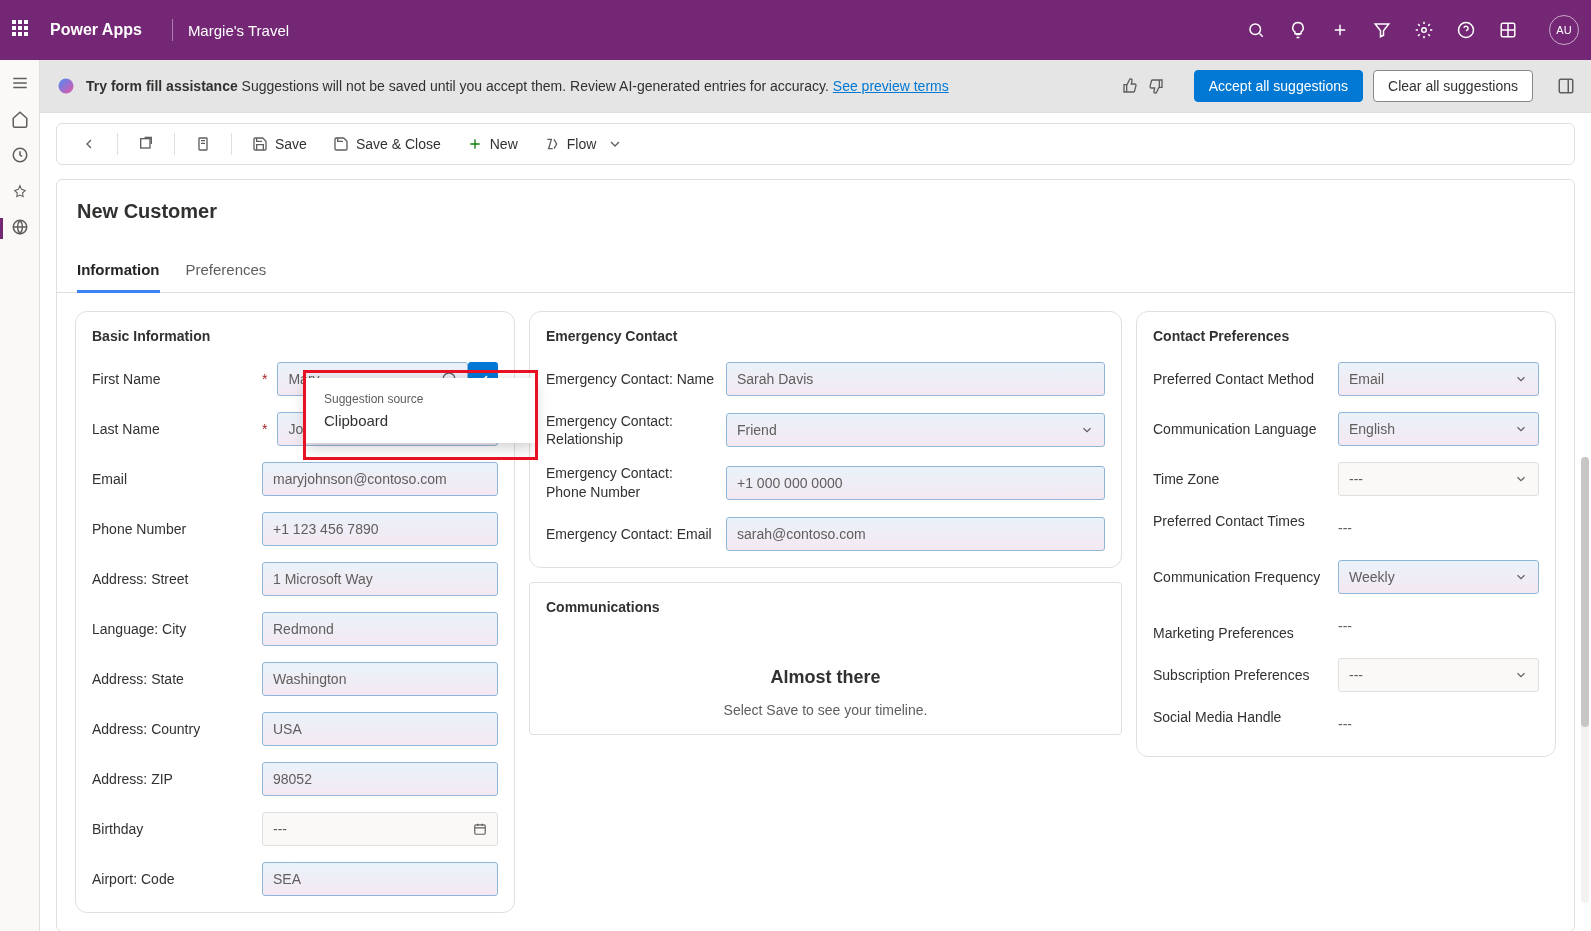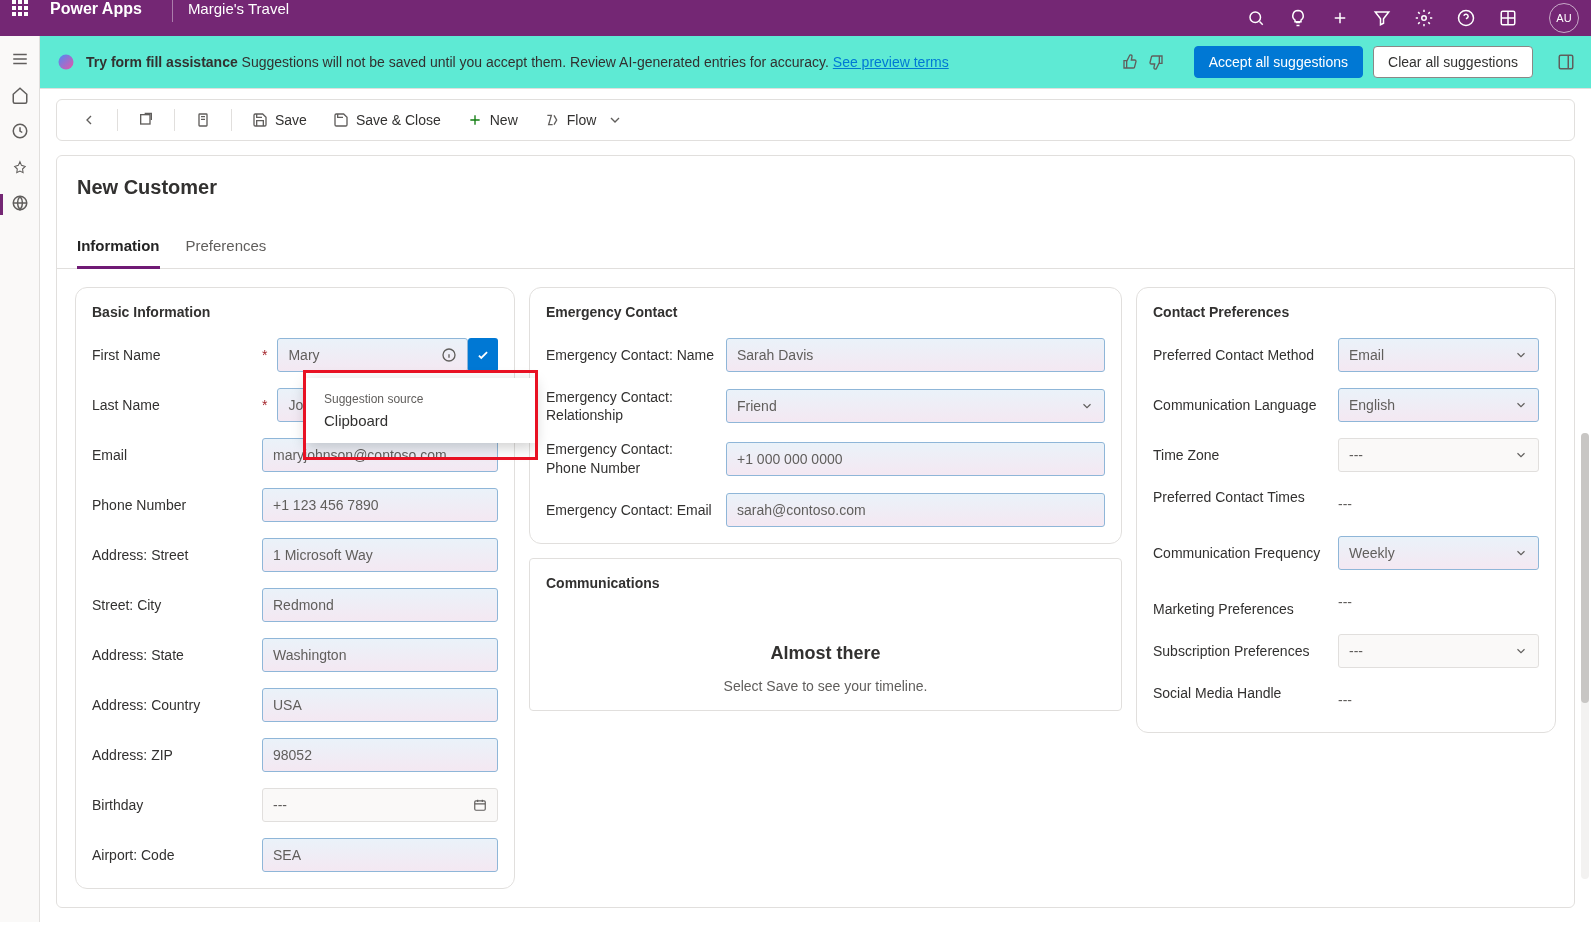--- a/index.html
+++ b/index.html
@@ -1,55 +1,55 @@
 <!DOCTYPE html>
 <html><head>
 <meta charset="utf-8">
 <style>
 * { box-sizing: border-box; margin: 0; padding: 0; }
 body { font-family: "Segoe UI", Arial, sans-serif; font-size: 14px; color: #323130; background: #fff; overflow: hidden; }
 
-.top-bar { background: #742774; height: 36px; display: flex; color: #fff; padding: 0 12px; }
+.top-bar { background: #742774; height: 60px; display: flex; align-items: center; color: #fff; padding: 0 12px; }
 .waffle { width: 20px; height: 20px; margin-right: 18px; display: grid; grid-template-columns: repeat(3,4px); grid-template-rows: repeat(3,4px); gap: 2px; }
 .waffle span { background: #fff; }
 .brand { font-size: 16px; font-weight: 600; margin-right: 15px; }
 .divider { width: 1px; height: 22px; background: rgba(255,255,255,.4); margin: 0 15px; }
 .env { font-size: 15px; }
 .spacer { flex: 1; }
 .top-icons { display: flex; gap: 24px; align-items: center; }
 .top-icons svg { width: 18px; height: 18px; }
 .avatar { width: 30px; height: 30px; border: 1px solid rgba(255,255,255,.6); border-radius: 50%; display: flex; align-items: center; justify-content: center; font-size: 11px; margin-left: 8px; }
 
 .app-body { display: flex; height: calc(100vh - 45px); }
 .left-rail { width: 40px; background: #faf9f8; border-right: 1px solid #e1dfdd; display: flex; flex-direction: column; align-items: center; padding-top: 14px; gap: 18px; }
 .left-rail svg { width: 18px; height: 18px; color: #605e5c; }
 .rail-active { border-left: 3px solid #742774; padding-left: 8px; margin-left: -11px; }
 
 .main { flex: 1; display: flex; flex-direction: column; overflow: hidden; }
-.info-bar { display: flex; align-items: center; padding: 10px 16px; border-bottom: 1px solid #e1dfdd; gap: 10px; background: #5eead4; }
+.info-bar { display: flex; align-items: center; padding: 10px 16px; border-bottom: 1px solid #e1dfdd; gap: 10px; background: #e5e5e5; }
 .copilot-icon { width: 20px; height: 20px; }
 .info-bar .msg { flex: 1; font-size: 14px; }
 .info-bar .msg b { font-weight: 600; }
 .info-bar a { color: #0078d4; text-decoration: underline; }
 .feedback-icons { display: flex; gap: 10px; margin: 0 20px; color: #605e5c; }
 .btn-primary { background: #0078d4; border: 1px solid #0078d4; color: #fff; padding: 7px 14px; border-radius: 4px; font-size: 14px; cursor: pointer; }
 .btn-secondary { background: #fff; border: 1px solid #8a8886; color: #323130; padding: 7px 14px; border-radius: 4px; font-size: 14px; cursor: pointer; }
 .copilot-side { margin-left: 14px; color: #605e5c; }
 
 .cmd-bar { display: flex; align-items: center; padding: 6px 14px; border: 1px solid #e1dfdd; border-radius: 6px; margin: 10px 16px 0 16px; gap: 6px; }
 .cmd-item { display: flex; align-items: center; gap: 7px; padding: 6px 10px; cursor: pointer; font-size: 14px; color: #323130; }
 .cmd-item svg { width: 16px; height: 16px; }
 .cmd-sep { width: 1px; height: 22px; background: #e1dfdd; margin: 0 4px; }
 
 .content { flex: 1; overflow-y: auto; padding: 0 16px 20px 16px; }
 .form-card { border: 1px solid #e1dfdd; border-radius: 6px; margin-top: 14px; padding: 20px 0 0 0; }
 .page-title { font-size: 20px; font-weight: 600; padding: 0 20px 30px 20px; }
 .tabs { display: flex; gap: 26px; padding: 0 20px; border-bottom: 1px solid #e1dfdd; }
 .tab { padding: 8px 0 12px 0; font-size: 15px; color: #605e5c; cursor: pointer; }
-.tab.active { color: #242424; font-weight: 600; border-bottom: 3px solid #701a75; margin-bottom: -1px; }
+.tab.active { color: #242424; font-weight: 600; border-bottom: 3px solid #3b82f6; margin-bottom: -1px; }
 
 .sections { display: flex; gap: 14px; padding: 18px; align-items: flex-start; }
 .section { border: 1px solid #e1dfdd; border-radius: 12px; padding: 16px; flex: 1; min-width: 0; }
 .section-title { font-weight: 600; margin-bottom: 18px; font-size: 14px; }
 .field-row { display: flex; align-items: center; margin-bottom: 16px; gap: 10px; }
 .field-label { width: 160px; font-size: 14px; color: #323130; display: flex; align-items: flex-start; gap: 4px; line-height: 1.3; }
 .req { color: #a4262c; }
 .field-input { flex: 1; position: relative; }
 .inp { width: 100%; height: 34px; border: 1px solid #8fb6d8; background: linear-gradient(180deg,#eaf2f9,#f4e8f2); border-radius: 3px; padding: 0 10px; font-size: 14px; color: #605e5c; display: flex; align-items: center; }
 .inp.plain { background: #faf9f8; border-color: #e1dfdd; color: #605e5c; }
@@ -298,21 +298,21 @@
                   <span>Address: Street</span>
                 </div>
               <div class="field-input">
                   <div class="inp">
                     <span>1 Microsoft Way</span>
                   </div>
                 </div>
             </div>
             <div class="field-row">
               <div class="field-label">
-                  <span>Street: City</span>
+                  <span>Language: City</span>
                 </div>
               <div class="field-input">
                   <div class="inp">
                     <span>Redmond</span>
                   </div>
                 </div>
             </div>
             <div class="field-row">
               <div class="field-label">
                   <span>Address: State</span>

